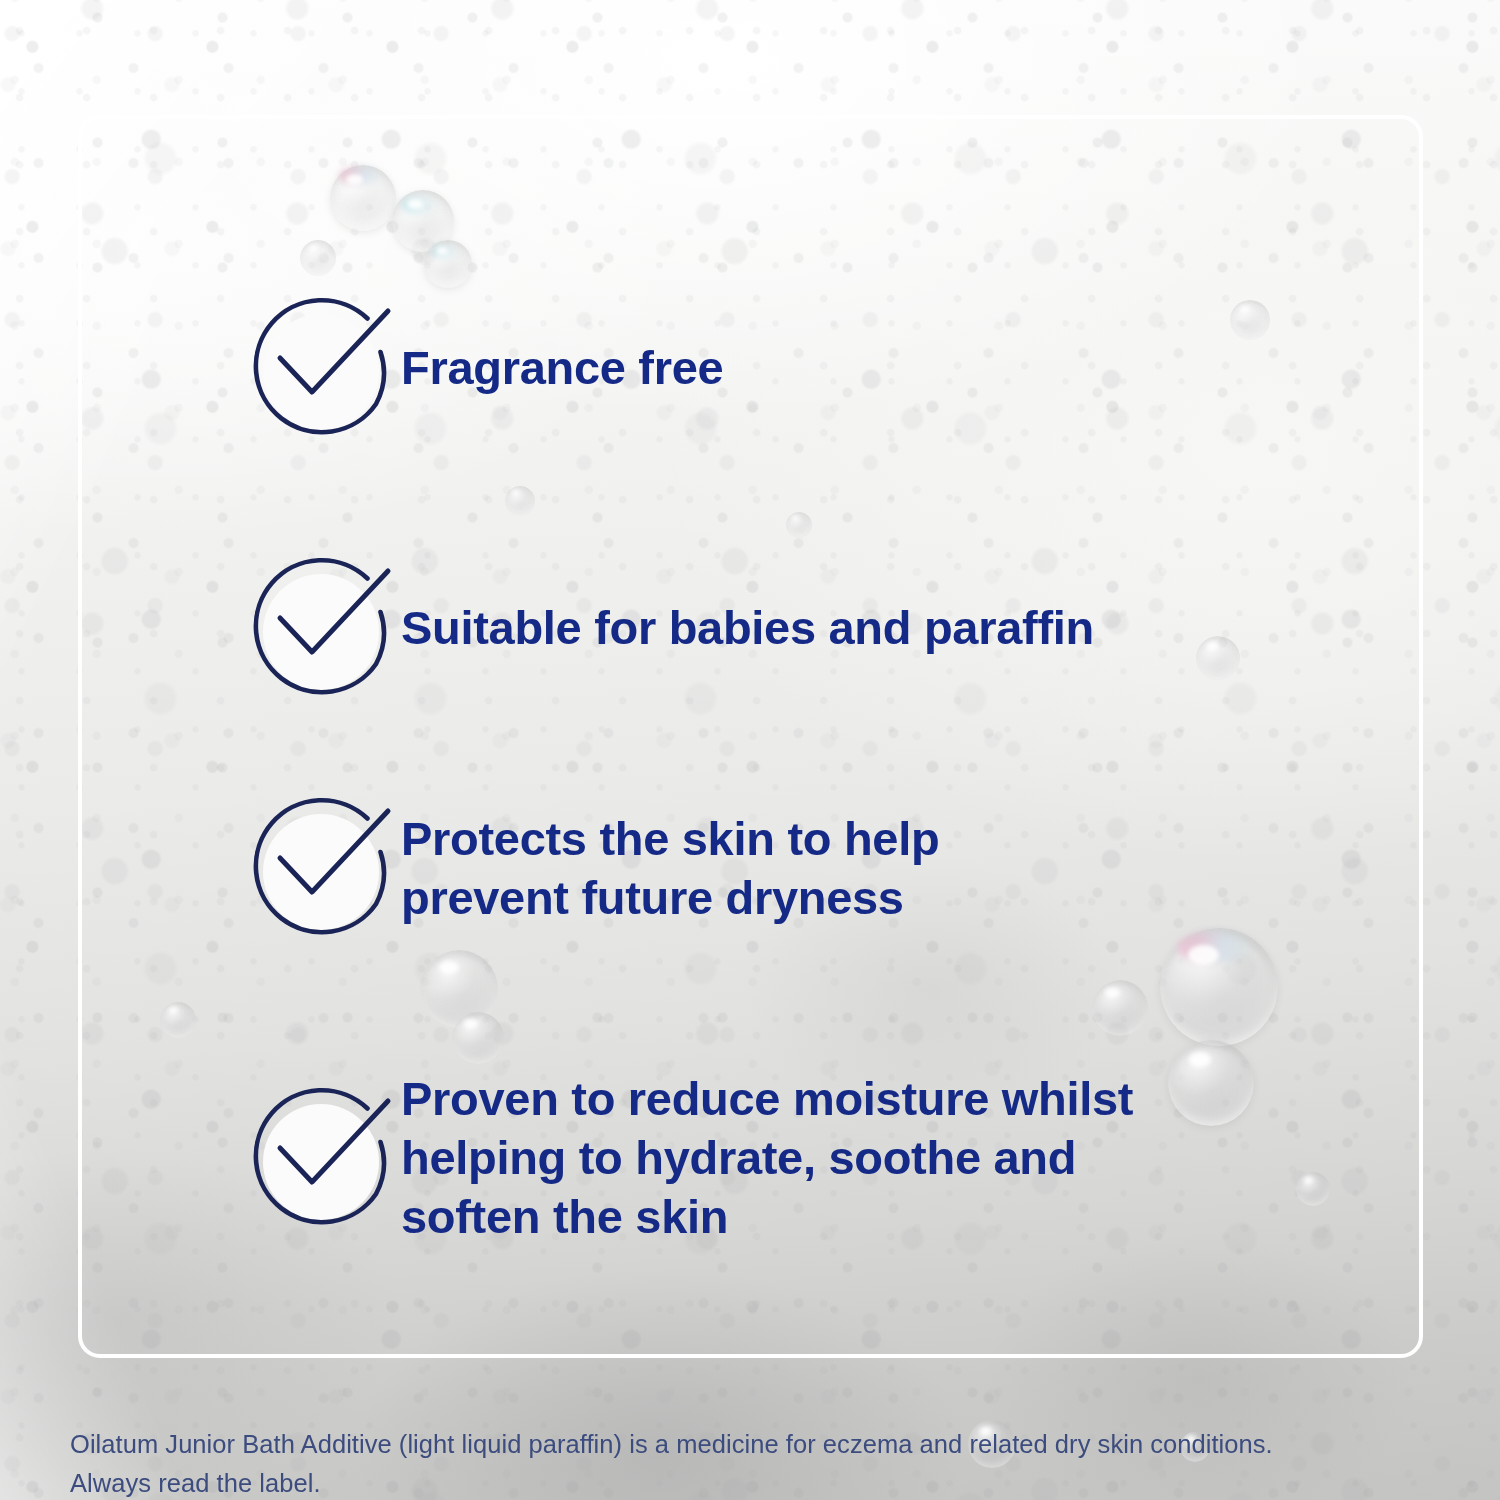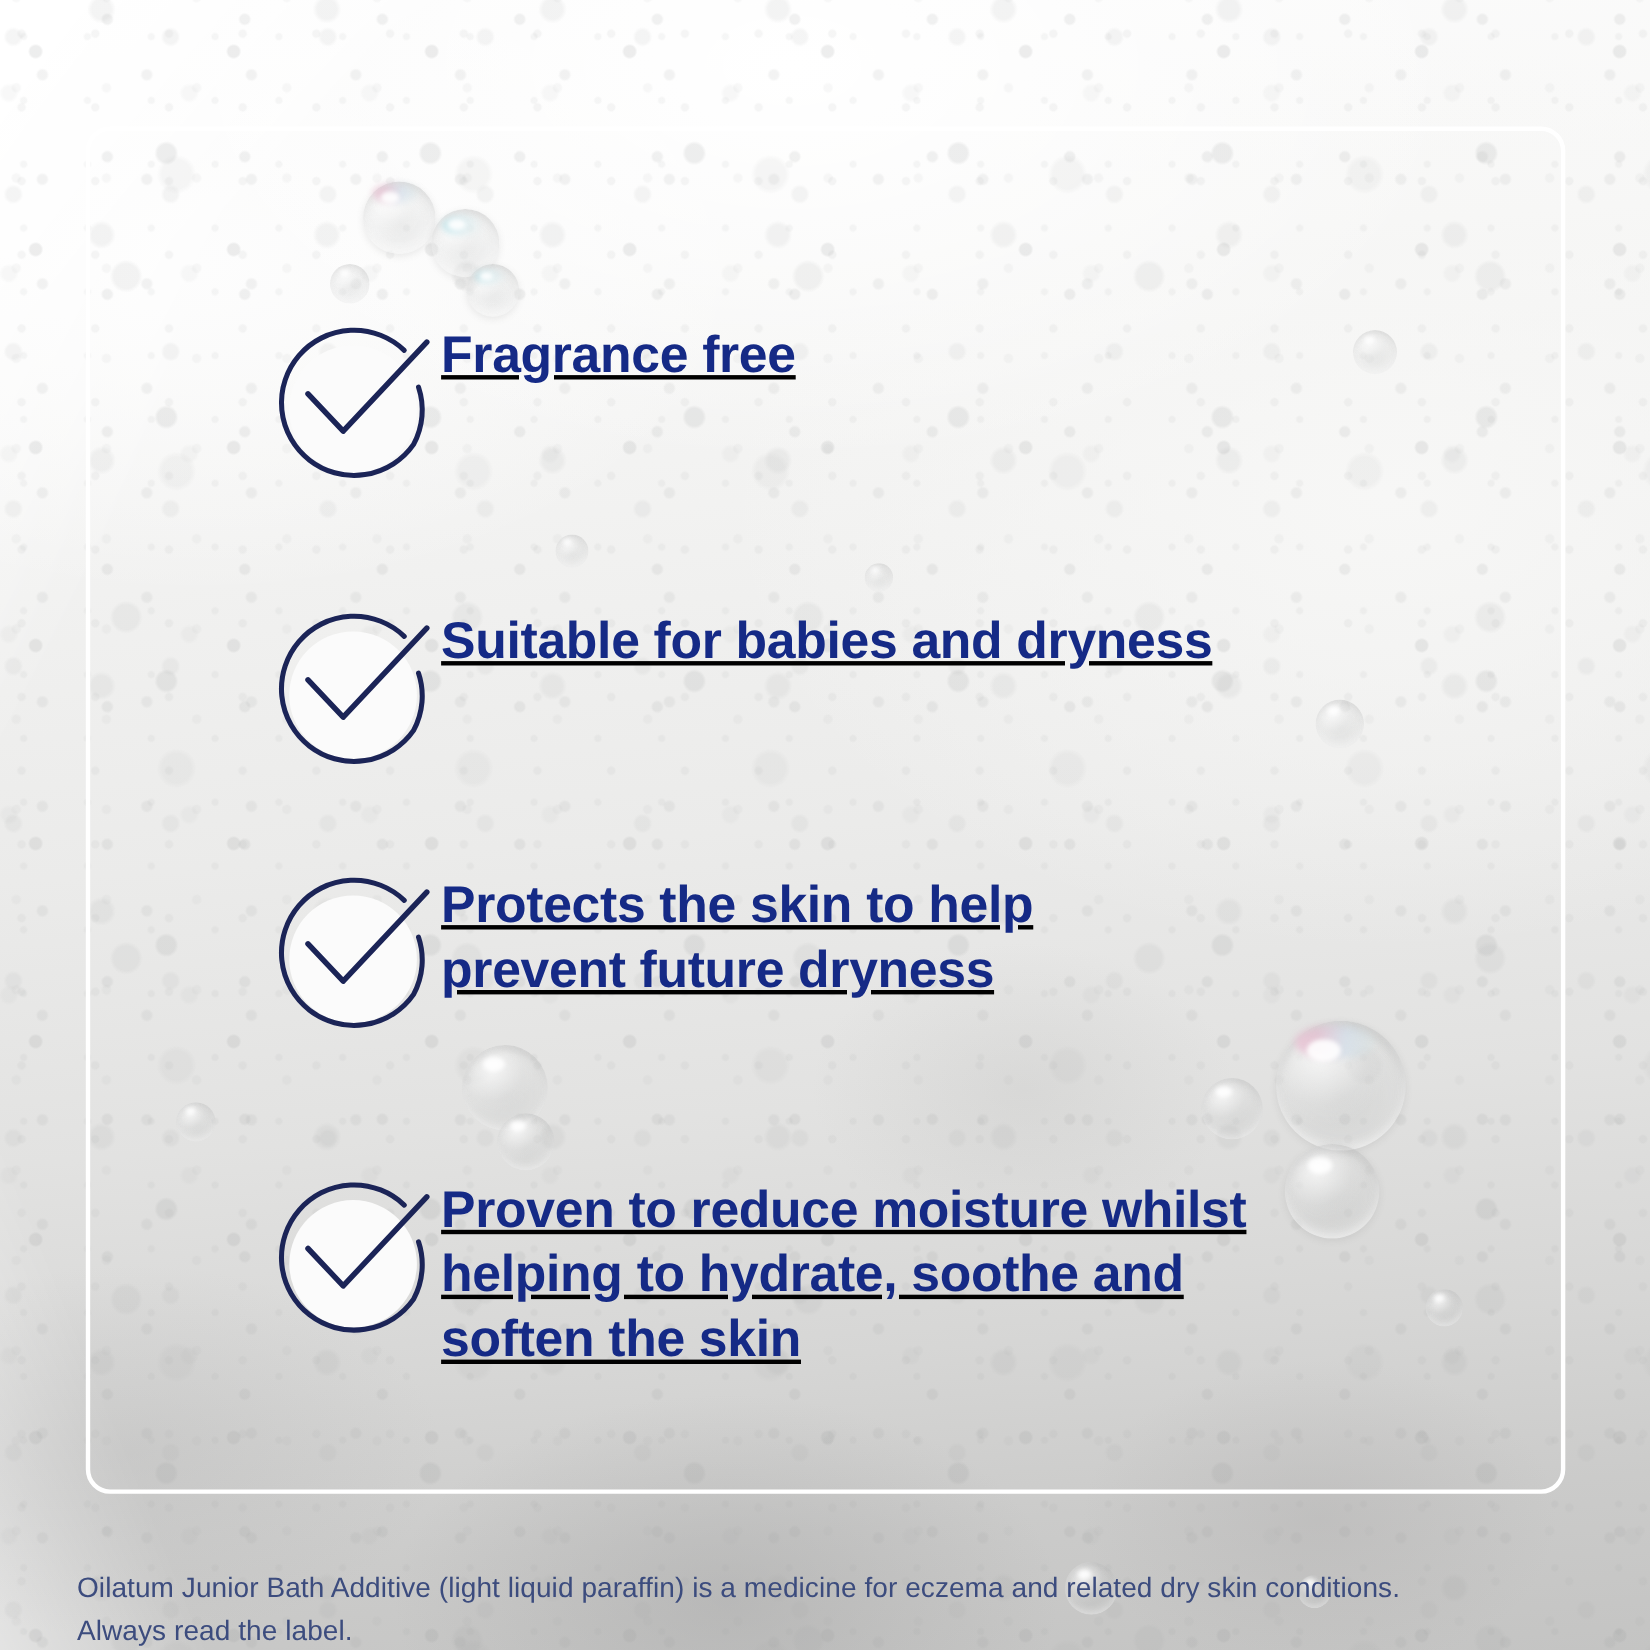--- a/index.html
+++ b/index.html
@@ -167,22 +167,21 @@
   
   #bullets {
     position: absolute;
     left: 0; top: 0;
     width: 1500px; height: 1500px;
   }
 
   .bullet-row {
     position: absolute;
     display: flex;
-    align-items: flex-start;
-    text-decoration: underline;
+    align-items: center;
   }
 
   .check-icon {
     position: relative;
     width: 152px;
     height: 152px;
     flex: 0 0 152px;
   }
   .check-icon svg { display: block; width: 152px; height: 152px; }
 
@@ -257,21 +256,21 @@
     </div>
 
     <div class="bullet-row" style="left:249px; top:552px;">
       <span class="check-icon">
         <svg viewBox="0 0 152 152" xmlns="http://www.w3.org/2000/svg">
           <circle cx="72" cy="80" r="58" fill="#fbfbfb"></circle>
           <path d="M 118.5 26.5 A 66 66 0 1 0 127 112 A 66 66 0 0 0 131.5 60" fill="none" stroke="#1b2457" stroke-width="4.6" stroke-linecap="round"></path>
           <path d="M 31 66 L 63 100 L 139 19" fill="none" stroke="#1b2457" stroke-width="5" stroke-linecap="round" stroke-linejoin="round"></path>
         </svg>
       </span>
-      <span class="bullet-text">Suitable for babies and dryness</span>
+      <span class="bullet-text">Suitable for babies and paraffin</span>
     </div>
 
     <div class="bullet-row" style="left:249px; top:1069px;">
       <span class="check-icon">
         <svg viewBox="0 0 152 152" xmlns="http://www.w3.org/2000/svg">
           <circle cx="72" cy="80" r="58" fill="#fbfbfb"></circle>
           <path d="M 118.5 26.5 A 66 66 0 1 0 127 112 A 66 66 0 0 0 131.5 60" fill="none" stroke="#1b2457" stroke-width="4.6" stroke-linecap="round"></path>
           <path d="M 31 66 L 63 100 L 139 19" fill="none" stroke="#1b2457" stroke-width="5" stroke-linecap="round" stroke-linejoin="round"></path>
         </svg>
       </span>

